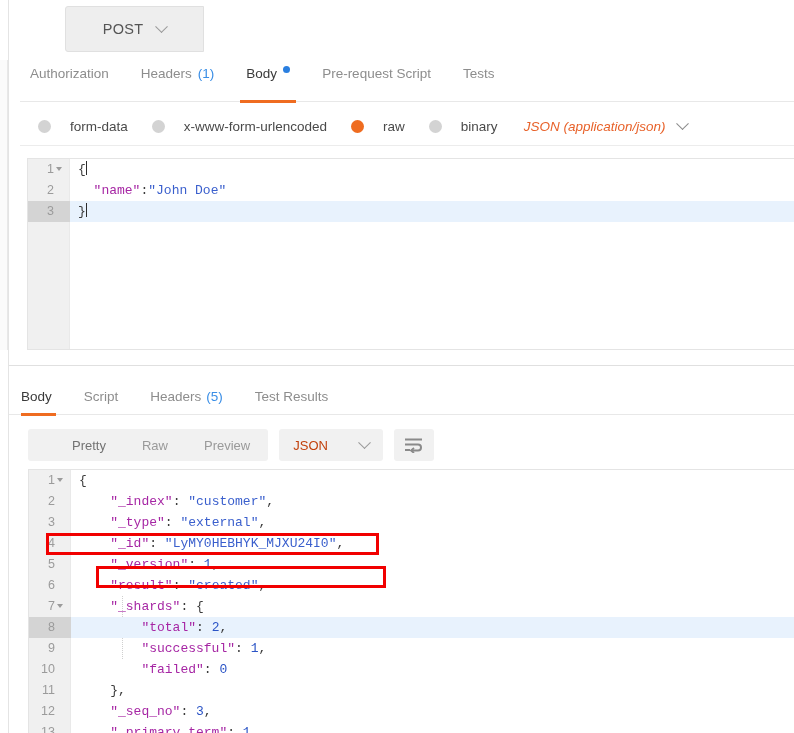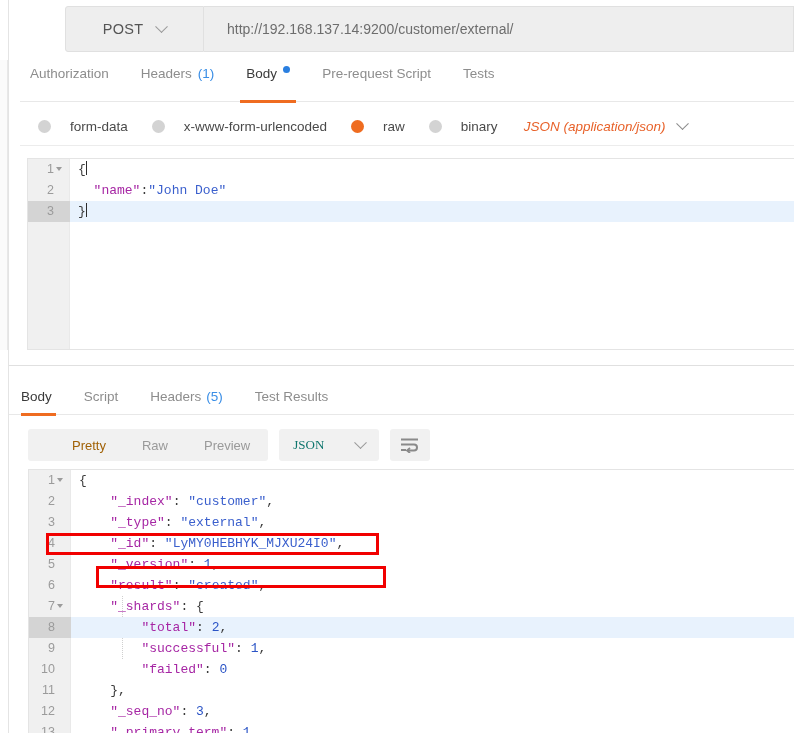--- a/index.html
+++ b/index.html
@@ -232,28 +232,27 @@
     background: #f1f1f1;
     border-radius: 3px;
     height: 32px;
   }
   .seg {
     padding: 0 18px; height: 32px;
     display: flex; align-items: center;
     font-size: 13px; color: #9a9a9a;
     cursor: pointer;
   }
-  .seg.active { color: #a16207; padding-left: 44px; }
+  .seg.active { color: #737373; padding-left: 44px; }
   .fmt-select {
     display: flex; align-items: center; gap: 32px;
     background: #f1f1f1; border-radius: 3px;
     height: 32px; padding: 0 14px;
-    font-size: 13px; color: #0f766e;
-    cursor: pointer;
-    font-family: Liberation Serif, serif;
+    font-size: 13px; color: #c2410c;
+    cursor: pointer;
   }
   .wrap-btn {
     width: 40px; height: 32px;
     background: #f1f1f1; border-radius: 3px;
     display: flex; align-items: center; justify-content: center;
     cursor: pointer;
   }
 
   #response-editor {
     left: 19px; top: 103px;
@@ -278,23 +277,20 @@
     <div class="left-rail-seg rail-a"></div>
     <div class="left-rail-seg rail-b"></div>
   </div>
 
   <div class="request-pane">
 
     <div class="url-row">
       <div class="method-box">
         <span class="method-label">POST</span>
         <span class="chev"></span>
-      </div>
-      <div class="url-box" title="Enter request URL">
-        <span class="url-text">http://192.168.137.14:9200/customer/external/</span>
       </div>
     </div>
 
     <div class="req-tabs">
       <div class="tab">
         <span>Authorization</span>
       </div>
       <div class="tab">
         <span>Headers</span>
         <span class="count-blue">(1)</span>

